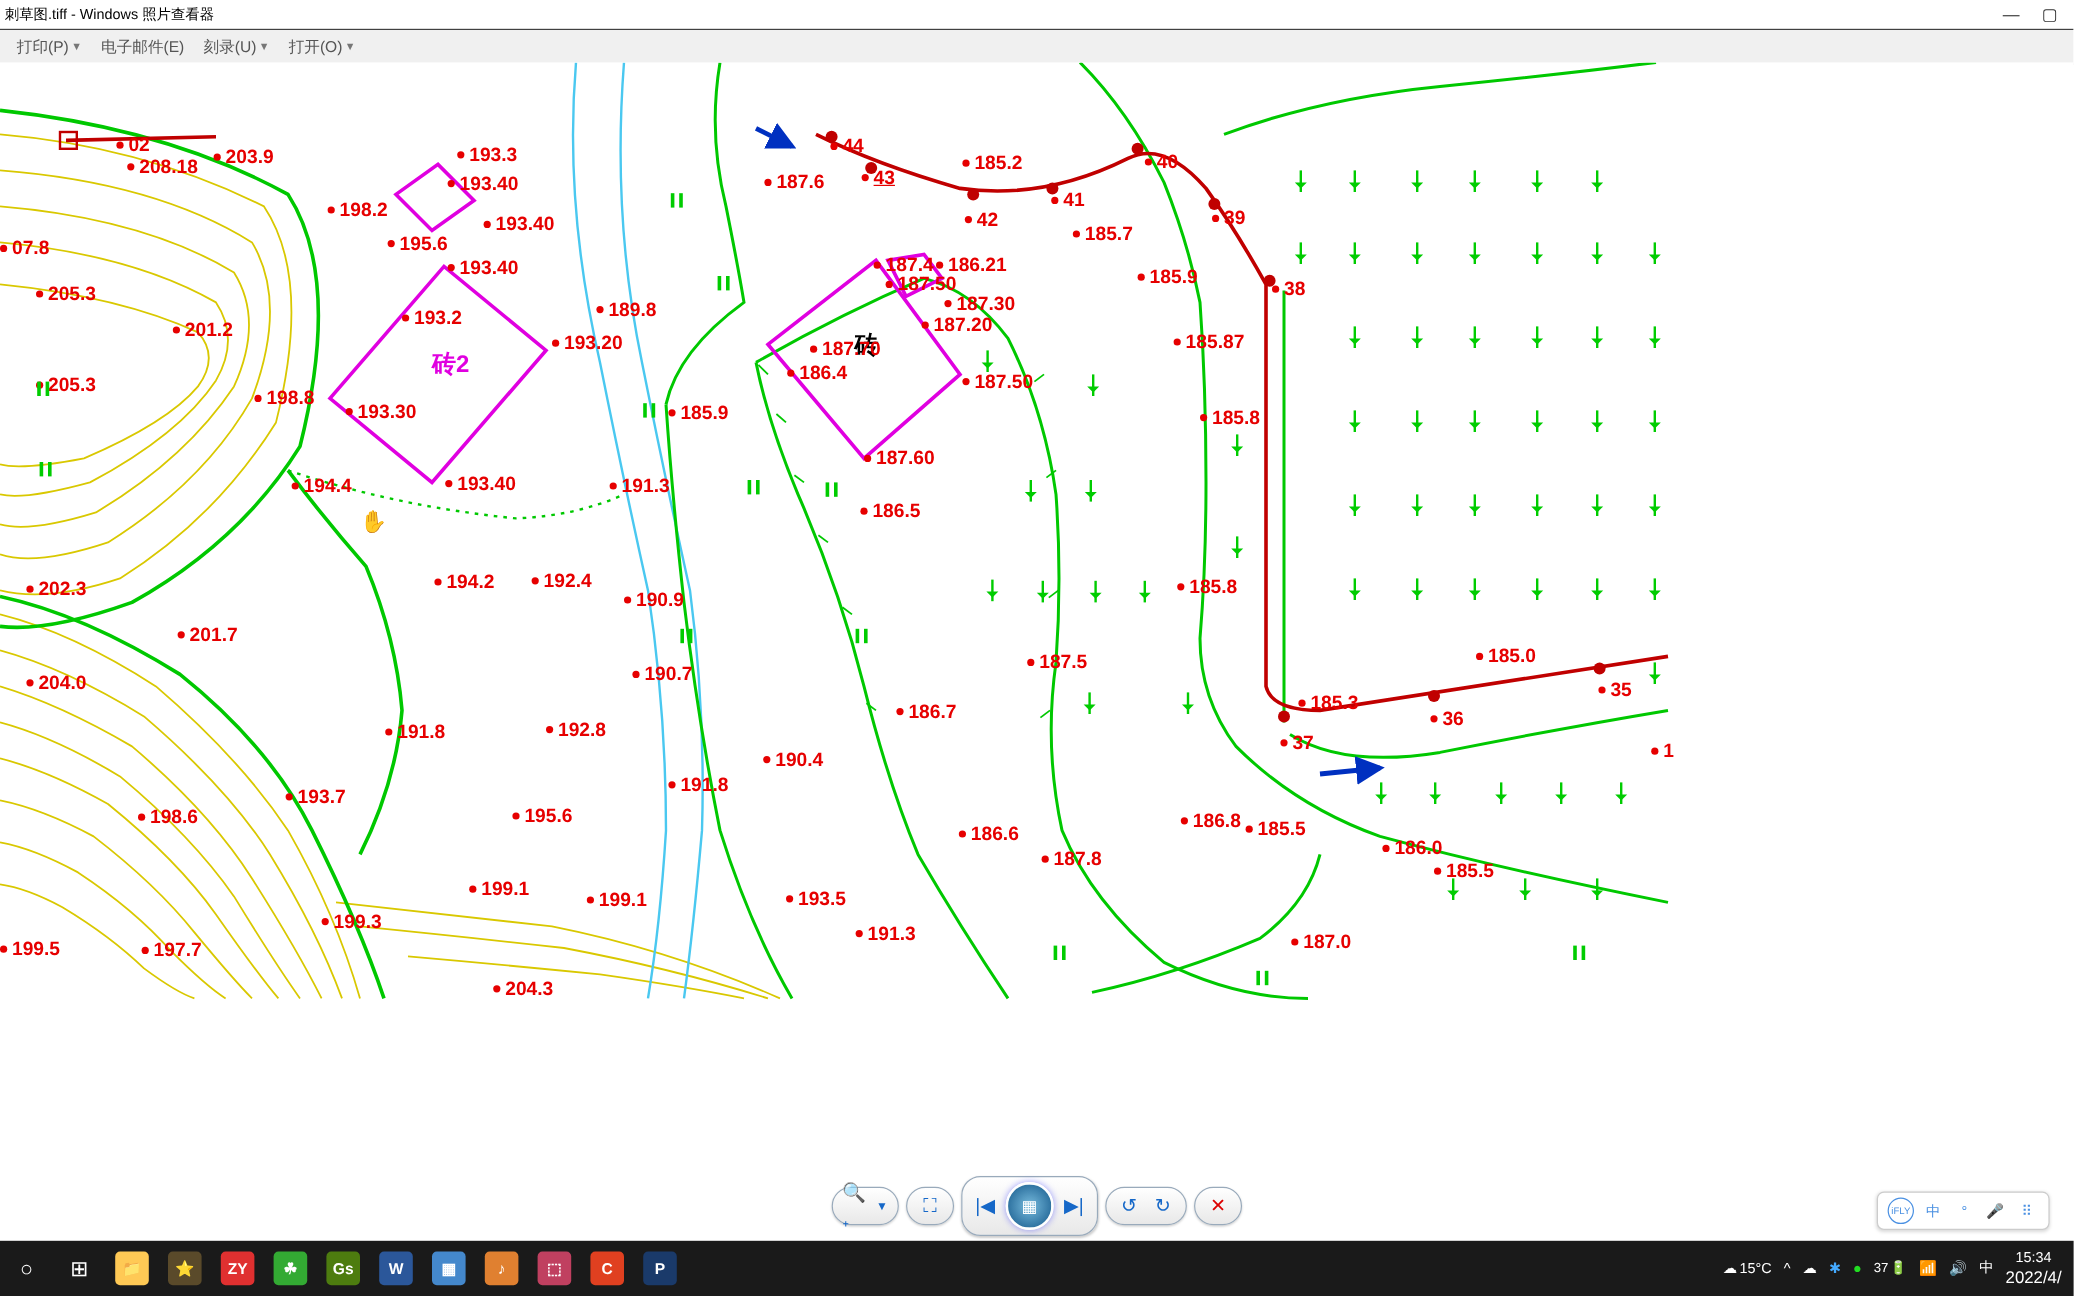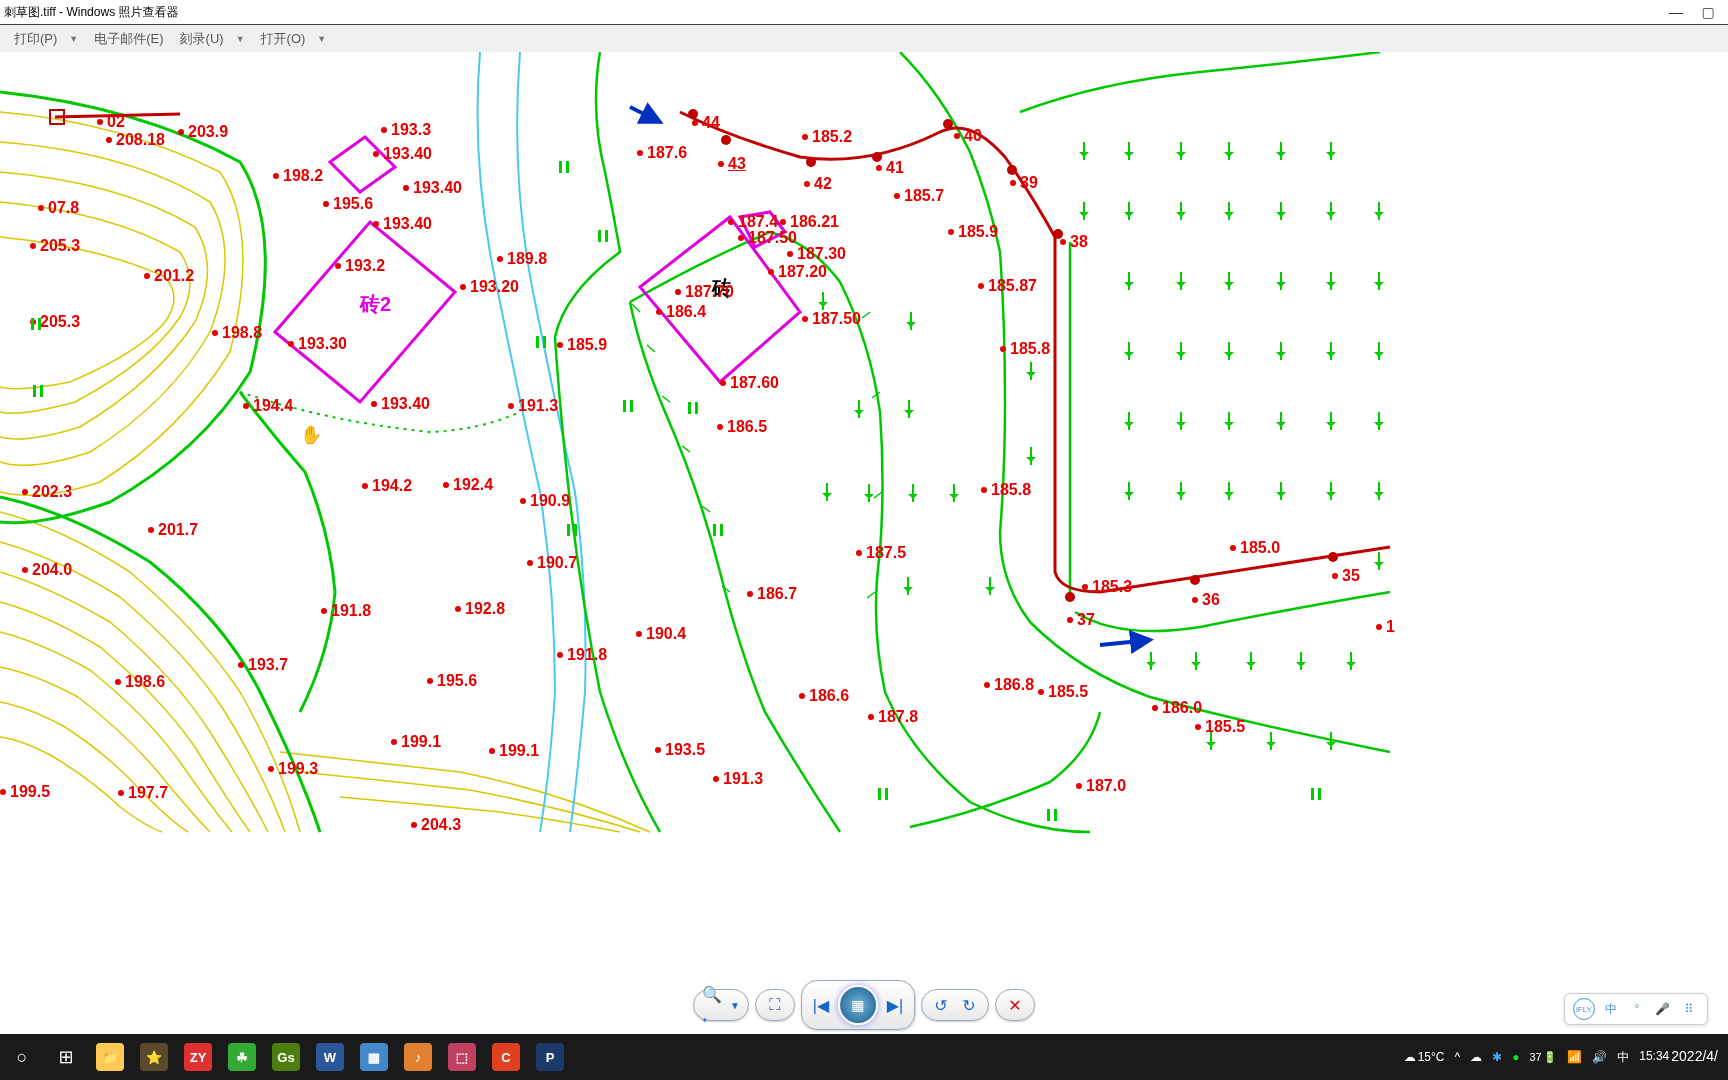--- a/index.html
+++ b/index.html
@@ -1,21 +1,21 @@
 <!DOCTYPE html>
 <html><head>
 <meta charset="utf-8">
 <style>
 html,body{margin:0;padding:0;width:1728px;height:1080px;font-family:"Microsoft YaHei",sans-serif;overflow:hidden;background:#fff}
 .titlebar{height:24px;background:#fff;border-bottom:1px solid #404040;display:flex;align-items:center;font-size:12px;color:#000;padding:0 4px;position:relative}
 .titlebar .title{flex:0 0 auto}
 .titlebar .spacer{flex:1}
 .titlebar .winbtn{width:32px;text-align:center;color:#333;font-size:14px}
 .menubar{height:28px;background:#f0f0f0;display:flex;align-items:center;font-size:13px;color:#555;padding:0 8px;gap:4px;border-bottom:1px solid #ddd}
-.menubar .m{padding:2px 6px;display:flex;align-items:center;gap:12px}
+.menubar .m{padding:2px 6px;display:flex;align-items:center;gap:2px}
 .menubar .m .caret{font-size:9px;color:#777}
 .canvas-wrap{position:absolute;top:52px;left:0;right:0;bottom:46px;background:#fff;overflow:hidden}
 .elev{position:absolute;font:bold 16px/1 Arial;color:#e60000;white-space:nowrap}
 .elev .dot{display:inline-block;width:6px;height:6px;background:#e60000;border-radius:50%;vertical-align:middle;margin-right:4px;transform:translateY(-1px)}
 .bldg{position:absolute;font:bold 20px/1 Arial;color:#e000e0}
 .sym-label{position:absolute;font:bold 20px/1 "SimHei";color:#000}
 .grass{position:absolute;width:10px;height:12px}
 .grass::before,.grass::after{content:"";position:absolute;bottom:0;width:3px;height:12px;background:#0c0}
 .grass::before{left:0}
 .grass::after{right:0}
@@ -165,21 +165,21 @@
   </svg>
 
   <div class="bldg" style="left:360px;top:242px">砖2</div>
   <div class="sym-label" style="left:712px;top:226px">砖</div>
 
   <div id="elevations">
       <div class="elev" style="left: 106px; top: 80px;"><span class="dot"></span>208.18</div>
       <div class="elev" style="left: 178px; top: 72px;"><span class="dot"></span>203.9</div>
       <div class="elev" style="left: 97px; top: 62px;"><span class="dot"></span>02</div>
       <div class="elev" style="left: 273px; top: 116px;"><span class="dot"></span>198.2</div>
-      <div class="elev" style="left: 0px; top: 148px; margin-left: 38px;"><span class="dot"></span>07.8</div>
+      <div class="elev" style="left: 0px; top: 148px;"><span class="dot"></span>07.8</div>
       <div class="elev" style="left: 323px; top: 144px;"><span class="dot"></span>195.6</div>
       <div class="elev" style="left: 381px; top: 70px;"><span class="dot"></span>193.3</div>
       <div class="elev" style="left: 373px; top: 94px;"><span class="dot"></span>193.40</div>
       <div class="elev" style="left: 403px; top: 128px;"><span class="dot"></span>193.40</div>
       <div class="elev" style="left: 373px; top: 164px;"><span class="dot"></span>193.40</div>
       <div class="elev" style="left: 335px; top: 206px;"><span class="dot"></span>193.2</div>
       <div class="elev" style="left: 460px; top: 227px;"><span class="dot"></span>193.20</div>
       <div class="elev" style="left: 288px; top: 284px;"><span class="dot"></span>193.30</div>
       <div class="elev" style="left: 371px; top: 344px;"><span class="dot"></span>193.40</div>
       <div class="elev" style="left: 243px; top: 346px;"><span class="dot"></span>194.4</div>
@@ -204,21 +204,21 @@
       <div class="elev" style="left: 557px; top: 595px;"><span class="dot"></span>191.8</div>
       <div class="elev" style="left: 427px; top: 621px;"><span class="dot"></span>195.6</div>
       <div class="elev" style="left: 391px; top: 682px;"><span class="dot"></span>199.1</div>
       <div class="elev" style="left: 489px; top: 691px;"><span class="dot"></span>199.1</div>
       <div class="elev" style="left: 268px; top: 709px;"><span class="dot"></span>199.3</div>
       <div class="elev" style="left: 0px; top: 732px;"><span class="dot"></span>199.5</div>
       <div class="elev" style="left: 118px; top: 733px;"><span class="dot"></span>197.7</div>
       <div class="elev" style="left: 411px; top: 765px;"><span class="dot"></span>204.3</div>
       <div class="elev" style="left: 637px; top: 93px;"><span class="dot"></span>187.6</div>
       <div class="elev" style="left: 692px; top: 63px;"><span class="dot"></span>44</div>
-      <div class="elev" style="left: 718px; top: 104px; text-decoration: underline;"><span class="dot"></span>43</div>
+      <div class="elev" style="left: 718px; top: 89px; text-decoration: underline;"><span class="dot"></span>43</div>
       <div class="elev" style="left: 804px; top: 124px;"><span class="dot"></span>42</div>
       <div class="elev" style="left: 876px; top: 108px;"><span class="dot"></span>41</div>
       <div class="elev" style="left: 802px; top: 77px;"><span class="dot"></span>185.2</div>
       <div class="elev" style="left: 954px; top: 76px;"><span class="dot"></span>40</div>
       <div class="elev" style="left: 1010px; top: 123px;"><span class="dot"></span>39</div>
       <div class="elev" style="left: 1060px; top: 182px;"><span class="dot"></span>38</div>
       <div class="elev" style="left: 894px; top: 136px;"><span class="dot"></span>185.7</div>
       <div class="elev" style="left: 948px; top: 172px;"><span class="dot"></span>185.9</div>
       <div class="elev" style="left: 978px; top: 226px;"><span class="dot"></span>185.87</div>
       <div class="elev" style="left: 1000px; top: 289px;"><span class="dot"></span>185.8</div>
@@ -401,18 +401,18 @@
   <div class="tray">
     <span class="t">☁ <span>15°C</span></span>
     <span class="t">^</span>
     <span class="t">☁</span>
     <span class="t" style="color:#4af">✱</span>
     <span class="t" style="color:#2d2">●</span>
     <span class="t" style="font-size:11px"><span>37</span> 🔋</span>
     <span class="t">📶</span>
     <span class="t">🔊</span>
     <span class="t">中</span>
-    <span class="t" style="flex-direction:row;line-height:1.1">
+    <span class="t" style="flex-direction:column;line-height:1.1">
       <span>15:34</span>
       <span style="font-size:14px">2022/4/</span>
     </span>
   </div>
 </div>
 
 </body></html>

